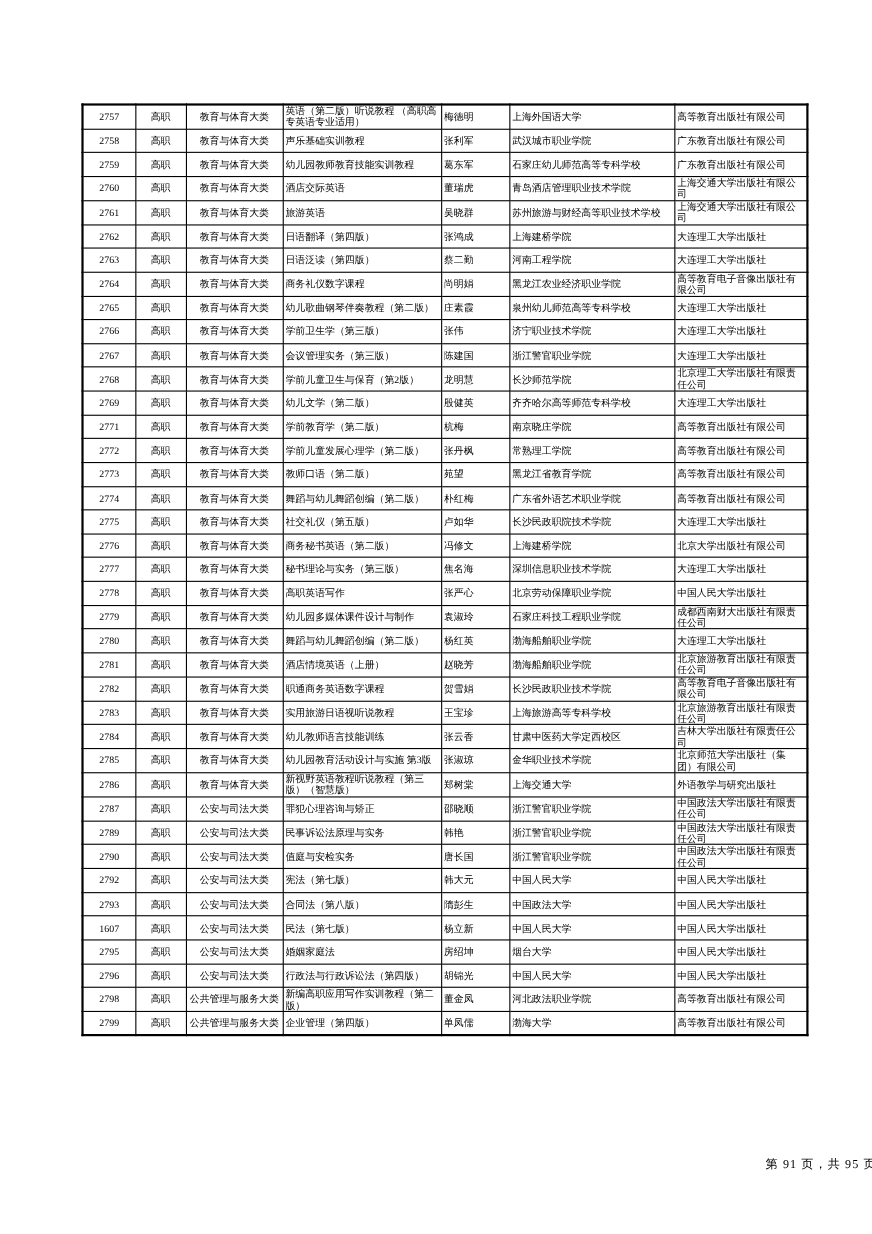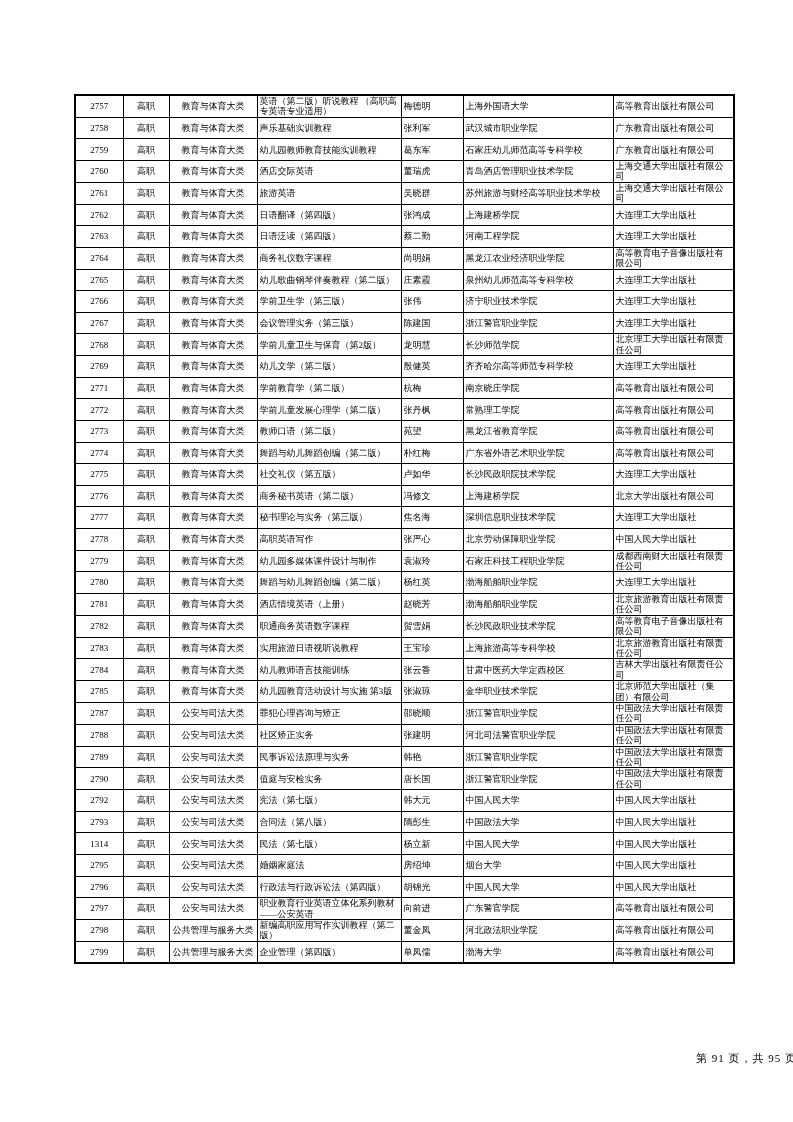--- a/index.html
+++ b/index.html
@@ -712,20 +712,43 @@
           </td>
     <td class="c-school">
             <span class="clip">金华职业技术学院</span>
           </td>
     <td class="c-publisher">
             <span class="clip">北京师范大学出版社（集团）有限公司</span>
           </td>
   </tr>
         <tr>
     <td class="c-no">
+            <span class="clip">2786</span>
+          </td>
+    <td class="c-level">
+            <span class="clip">高职</span>
+          </td>
+    <td class="c-category">
+            <span class="clip">教育与体育大类</span>
+          </td>
+    <td class="c-title">
+            <span class="clip">新视野英语教程听说教程（第三版）（智慧版）</span>
+          </td>
+    <td class="c-author">
+            <span class="clip">郑树棠</span>
+          </td>
+    <td class="c-school">
+            <span class="clip">上海交通大学</span>
+          </td>
+    <td class="c-publisher">
+            <span class="clip">外语教学与研究出版社</span>
+          </td>
+  </tr>
+        <tr>
+    <td class="c-no">
             <span class="clip">2787</span>
           </td>
     <td class="c-level">
             <span class="clip">高职</span>
           </td>
     <td class="c-category">
             <span class="clip">公安与司法大类</span>
           </td>
     <td class="c-title">
             <span class="clip">罪犯心理咨询与矫正</span>
@@ -735,223 +758,177 @@
           </td>
     <td class="c-school">
             <span class="clip">浙江警官职业学院</span>
           </td>
     <td class="c-publisher">
             <span class="clip">中国政法大学出版社有限责任公司</span>
           </td>
   </tr>
         <tr>
     <td class="c-no">
-            <span class="clip">2788</span>
+            <span class="clip">2789</span>
           </td>
     <td class="c-level">
             <span class="clip">高职</span>
           </td>
     <td class="c-category">
             <span class="clip">公安与司法大类</span>
           </td>
     <td class="c-title">
-            <span class="clip">社区矫正实务</span>
-          </td>
-    <td class="c-author">
-            <span class="clip">张建明</span>
-          </td>
-    <td class="c-school">
-            <span class="clip">河北司法警官职业学院</span>
+            <span class="clip">民事诉讼法原理与实务</span>
+          </td>
+    <td class="c-author">
+            <span class="clip">韩艳</span>
+          </td>
+    <td class="c-school">
+            <span class="clip">浙江警官职业学院</span>
           </td>
     <td class="c-publisher">
             <span class="clip">中国政法大学出版社有限责任公司</span>
           </td>
   </tr>
         <tr>
     <td class="c-no">
-            <span class="clip">2789</span>
+            <span class="clip">2790</span>
           </td>
     <td class="c-level">
             <span class="clip">高职</span>
           </td>
     <td class="c-category">
             <span class="clip">公安与司法大类</span>
           </td>
     <td class="c-title">
-            <span class="clip">民事诉讼法原理与实务</span>
-          </td>
-    <td class="c-author">
-            <span class="clip">韩艳</span>
+            <span class="clip">值庭与安检实务</span>
+          </td>
+    <td class="c-author">
+            <span class="clip">唐长国</span>
           </td>
     <td class="c-school">
             <span class="clip">浙江警官职业学院</span>
           </td>
     <td class="c-publisher">
             <span class="clip">中国政法大学出版社有限责任公司</span>
           </td>
   </tr>
         <tr>
     <td class="c-no">
-            <span class="clip">2790</span>
+            <span class="clip">2792</span>
           </td>
     <td class="c-level">
             <span class="clip">高职</span>
           </td>
     <td class="c-category">
             <span class="clip">公安与司法大类</span>
           </td>
     <td class="c-title">
-            <span class="clip">值庭与安检实务</span>
-          </td>
-    <td class="c-author">
-            <span class="clip">唐长国</span>
-          </td>
-    <td class="c-school">
-            <span class="clip">浙江警官职业学院</span>
-          </td>
-    <td class="c-publisher">
-            <span class="clip">中国政法大学出版社有限责任公司</span>
-          </td>
-  </tr>
-        <tr>
-    <td class="c-no">
-            <span class="clip">2792</span>
+            <span class="clip">宪法（第七版）</span>
+          </td>
+    <td class="c-author">
+            <span class="clip">韩大元</span>
+          </td>
+    <td class="c-school">
+            <span class="clip">中国人民大学</span>
+          </td>
+    <td class="c-publisher">
+            <span class="clip">中国人民大学出版社</span>
+          </td>
+  </tr>
+        <tr>
+    <td class="c-no">
+            <span class="clip">2793</span>
           </td>
     <td class="c-level">
             <span class="clip">高职</span>
           </td>
     <td class="c-category">
             <span class="clip">公安与司法大类</span>
           </td>
     <td class="c-title">
-            <span class="clip">宪法（第七版）</span>
-          </td>
-    <td class="c-author">
-            <span class="clip">韩大元</span>
+            <span class="clip">合同法（第八版）</span>
+          </td>
+    <td class="c-author">
+            <span class="clip">隋彭生</span>
+          </td>
+    <td class="c-school">
+            <span class="clip">中国政法大学</span>
+          </td>
+    <td class="c-publisher">
+            <span class="clip">中国人民大学出版社</span>
+          </td>
+  </tr>
+        <tr>
+    <td class="c-no">
+            <span class="clip">1607</span>
+          </td>
+    <td class="c-level">
+            <span class="clip">高职</span>
+          </td>
+    <td class="c-category">
+            <span class="clip">公安与司法大类</span>
+          </td>
+    <td class="c-title">
+            <span class="clip">民法（第七版）</span>
+          </td>
+    <td class="c-author">
+            <span class="clip">杨立新</span>
           </td>
     <td class="c-school">
             <span class="clip">中国人民大学</span>
           </td>
     <td class="c-publisher">
             <span class="clip">中国人民大学出版社</span>
           </td>
   </tr>
         <tr>
     <td class="c-no">
-            <span class="clip">2793</span>
+            <span class="clip">2795</span>
           </td>
     <td class="c-level">
             <span class="clip">高职</span>
           </td>
     <td class="c-category">
             <span class="clip">公安与司法大类</span>
           </td>
     <td class="c-title">
-            <span class="clip">合同法（第八版）</span>
-          </td>
-    <td class="c-author">
-            <span class="clip">隋彭生</span>
-          </td>
-    <td class="c-school">
-            <span class="clip">中国政法大学</span>
+            <span class="clip">婚姻家庭法</span>
+          </td>
+    <td class="c-author">
+            <span class="clip">房绍坤</span>
+          </td>
+    <td class="c-school">
+            <span class="clip">烟台大学</span>
           </td>
     <td class="c-publisher">
             <span class="clip">中国人民大学出版社</span>
           </td>
   </tr>
         <tr>
     <td class="c-no">
-            <span class="clip">1314</span>
+            <span class="clip">2796</span>
           </td>
     <td class="c-level">
             <span class="clip">高职</span>
           </td>
     <td class="c-category">
             <span class="clip">公安与司法大类</span>
           </td>
     <td class="c-title">
-            <span class="clip">民法（第七版）</span>
-          </td>
-    <td class="c-author">
-            <span class="clip">杨立新</span>
+            <span class="clip">行政法与行政诉讼法（第四版）</span>
+          </td>
+    <td class="c-author">
+            <span class="clip">胡锦光</span>
           </td>
     <td class="c-school">
             <span class="clip">中国人民大学</span>
           </td>
     <td class="c-publisher">
             <span class="clip">中国人民大学出版社</span>
-          </td>
-  </tr>
-        <tr>
-    <td class="c-no">
-            <span class="clip">2795</span>
-          </td>
-    <td class="c-level">
-            <span class="clip">高职</span>
-          </td>
-    <td class="c-category">
-            <span class="clip">公安与司法大类</span>
-          </td>
-    <td class="c-title">
-            <span class="clip">婚姻家庭法</span>
-          </td>
-    <td class="c-author">
-            <span class="clip">房绍坤</span>
-          </td>
-    <td class="c-school">
-            <span class="clip">烟台大学</span>
-          </td>
-    <td class="c-publisher">
-            <span class="clip">中国人民大学出版社</span>
-          </td>
-  </tr>
-        <tr>
-    <td class="c-no">
-            <span class="clip">2796</span>
-          </td>
-    <td class="c-level">
-            <span class="clip">高职</span>
-          </td>
-    <td class="c-category">
-            <span class="clip">公安与司法大类</span>
-          </td>
-    <td class="c-title">
-            <span class="clip">行政法与行政诉讼法（第四版）</span>
-          </td>
-    <td class="c-author">
-            <span class="clip">胡锦光</span>
-          </td>
-    <td class="c-school">
-            <span class="clip">中国人民大学</span>
-          </td>
-    <td class="c-publisher">
-            <span class="clip">中国人民大学出版社</span>
-          </td>
-  </tr>
-        <tr>
-    <td class="c-no">
-            <span class="clip">2797</span>
-          </td>
-    <td class="c-level">
-            <span class="clip">高职</span>
-          </td>
-    <td class="c-category">
-            <span class="clip">公安与司法大类</span>
-          </td>
-    <td class="c-title">
-            <span class="clip">职业教育行业英语立体化系列教材——公安英语</span>
-          </td>
-    <td class="c-author">
-            <span class="clip">向前进</span>
-          </td>
-    <td class="c-school">
-            <span class="clip">广东警官学院</span>
-          </td>
-    <td class="c-publisher">
-            <span class="clip">高等教育出版社有限公司</span>
           </td>
   </tr>
         <tr>
     <td class="c-no">
             <span class="clip">2798</span>
           </td>
     <td class="c-level">
             <span class="clip">高职</span>
           </td>
     <td class="c-category">

